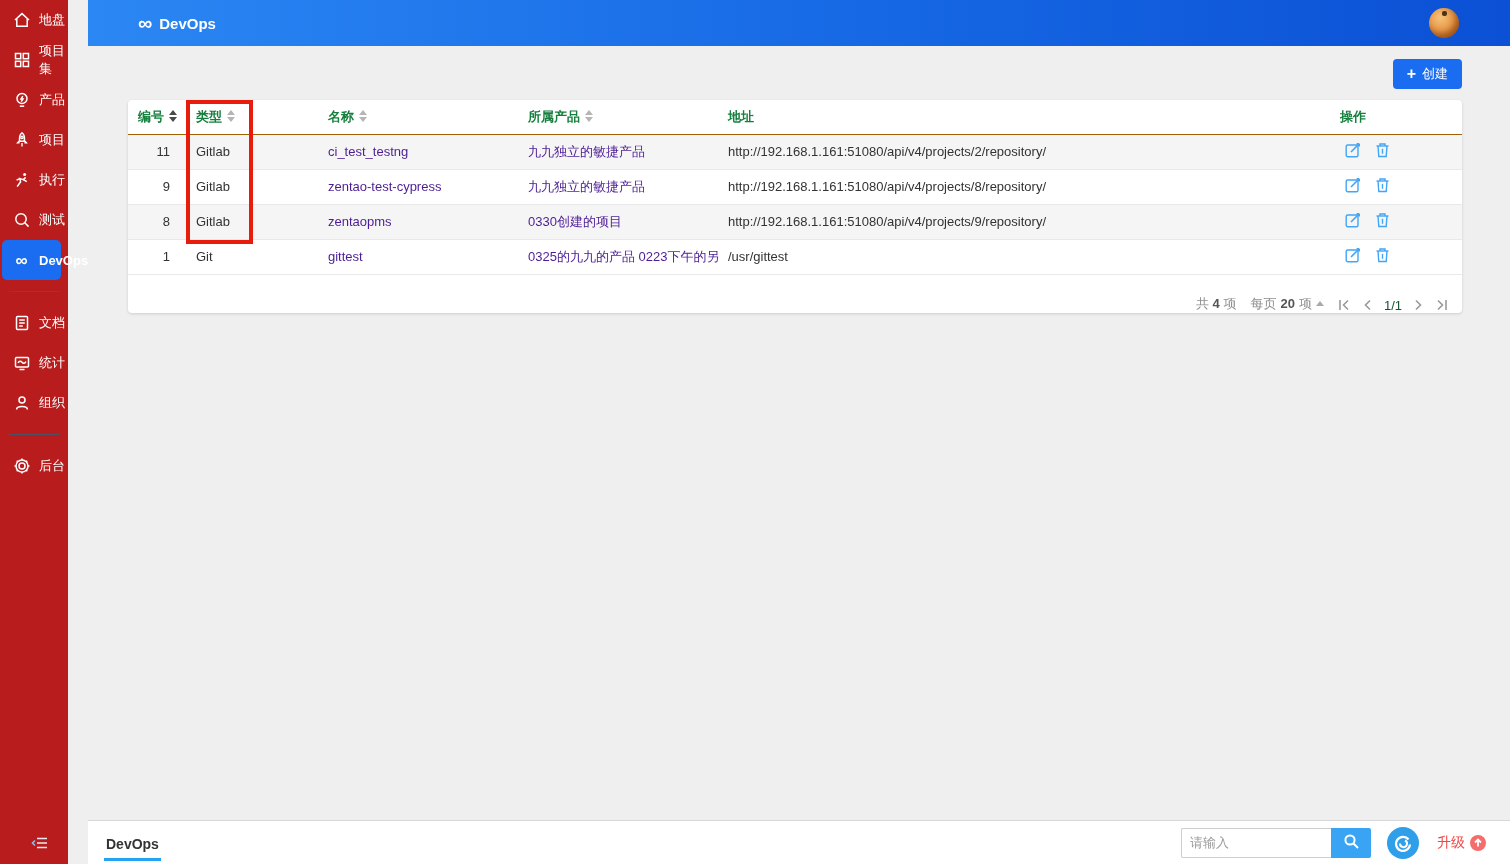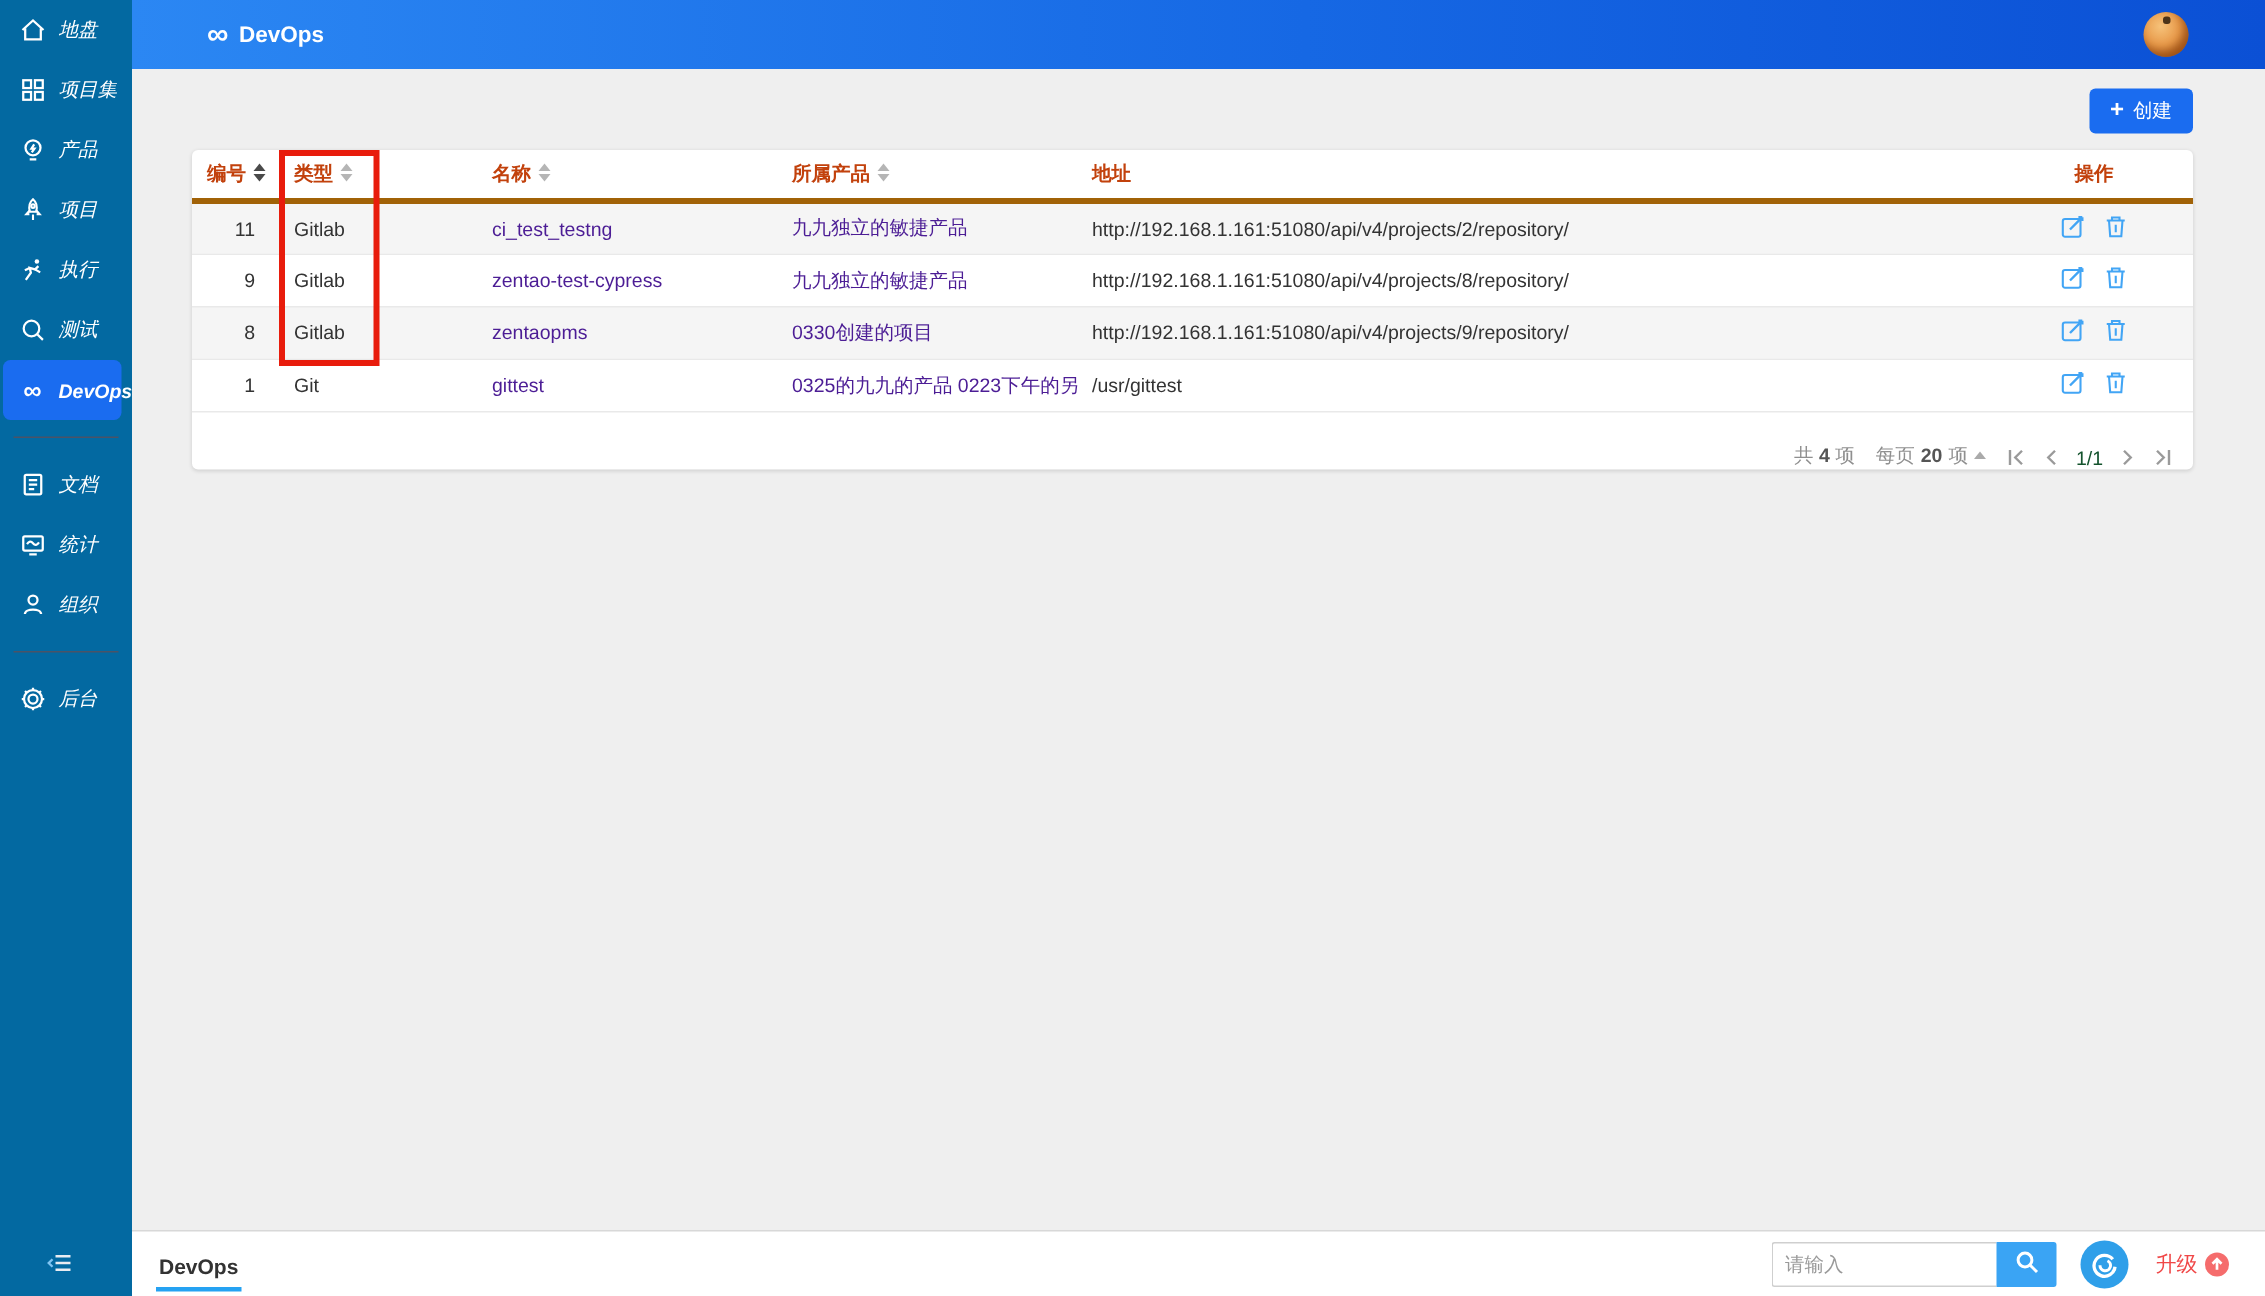--- a/index.html
+++ b/index.html
@@ -1,22 +1,22 @@
 <!DOCTYPE html>
 <html><head>
 <meta charset="utf-8">
 <style>
   * { box-sizing: border-box; }
   html,body { margin:0; padding:0; width:1510px; height:864px; overflow:hidden;
               font-family:"Liberation Sans","DejaVu Sans",sans-serif; }
   body { background:#efefef; position:relative; }
 
   
-  .sidebar { position:absolute; left:0; top:0; width:88px; height:864px;
-             background:#0369a1; z-index:5;font-style:italic; }
+  .sidebar { position:absolute; left:0; top:0; width:68px; height:864px;
+             background:#b91c1c; z-index:5; }
   .side-item { height:40px; display:flex; align-items:center; gap:8px;
                padding-left:12px; color:#ffffff; font-size:13px; cursor:pointer; }
   .side-item .glyph { width:19px; height:19px; display:flex; align-items:center;
                       justify-content:center; flex:none; }
   .side-item svg { display:block; }
   .side-item.active { background:#1a6cf0; border-radius:5px; margin:0 7px 0 2px;
                       padding-left:10px; font-weight:bold; }
   .side-item .inf { font-size:17px; font-weight:bold; line-height:1; }
   .side-divider { border-top:1px solid #4b5366; margin:11px 9px; }
   .collapse-btn { position:absolute; bottom:8px; left:30px; cursor:pointer; }
@@ -47,26 +47,26 @@
                 background:#1a6cf0; color:#fff; border:none; border-radius:4px;
                 font-size:13px; padding:0 14px; display:flex; align-items:center;
                 gap:6px; cursor:pointer; font-family:inherit; }
   .create-btn .plus { font-size:16px; font-weight:bold; line-height:1; }
 
   .card { position:absolute; left:40px; right:48px; top:54px; background:#fff;
           border-radius:4px; box-shadow:0 1px 3px rgba(0,0,0,.14); }
   table { width:100%; border-collapse:collapse; table-layout:fixed; }
   th,td { padding:0 10px; font-size:13px; text-align:left; overflow:visible;
           white-space:nowrap; }
-  thead th { height:34px; color:#c2410c; font-weight:bold;
-             border-bottom:4px solid #a16207; }
+  thead th { height:34px; color:#15803d; font-weight:bold;
+             border-bottom:1px solid #a16207; }
   tbody td { height:35px; color:#333; border-bottom:1px solid #e9e9e9; }
   tbody tr:nth-child(odd) { background:#f5f5f5; }
   td.cell-id { text-align:right; padding-right:16px; }
-  th.col-op, td.cell-op { text-align:center; }
+  th.col-op, td.cell-op { text-align:left; }
   a.tlink { color:#4c1d95; text-decoration:none; cursor:pointer; }
   .sort { display:inline-block; width:8px; height:12px; position:relative;
           margin-left:5px; vertical-align:-1px; }
   .sort::before,.sort::after { content:""; position:absolute; left:0;
           border-left:4px solid transparent; border-right:4px solid transparent; }
   .sort::before { top:0; border-bottom:5px solid #b5b5b5; }
   .sort::after  { bottom:0; border-top:5px solid #b5b5b5; }
   .sort.sorted::before { border-bottom-color:#4a4a4a; }
   .sort.sorted::after  { border-top-color:#4a4a4a; }
   .op-ico { display:inline-block; margin:0 5px; cursor:pointer; vertical-align:middle; }

